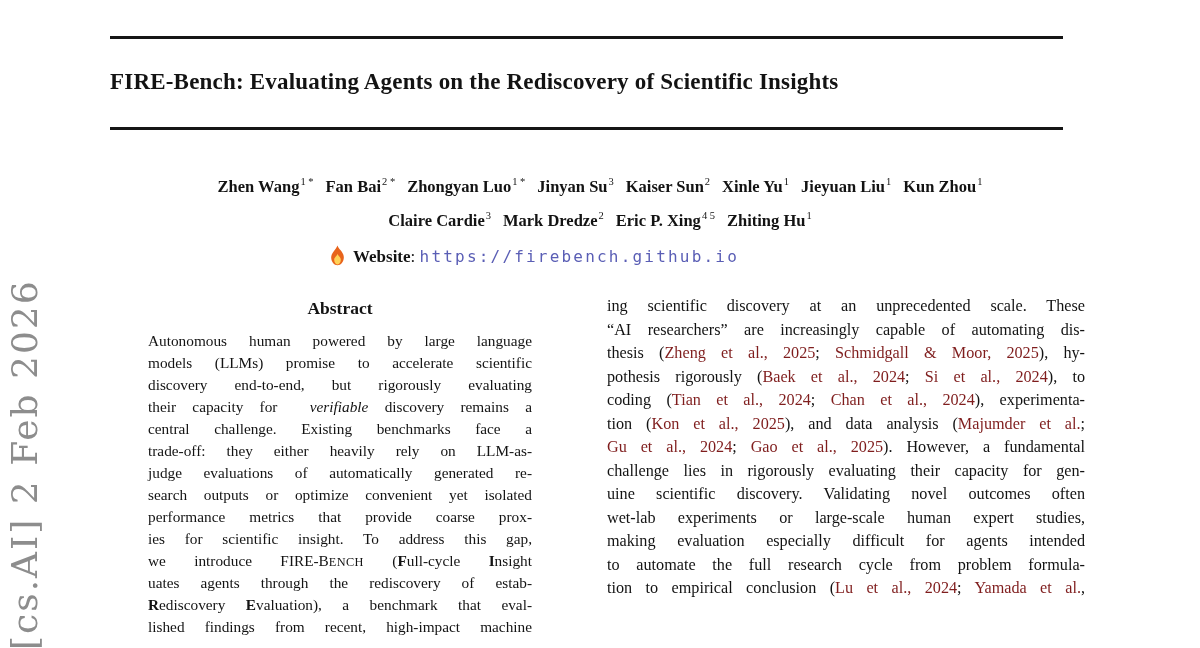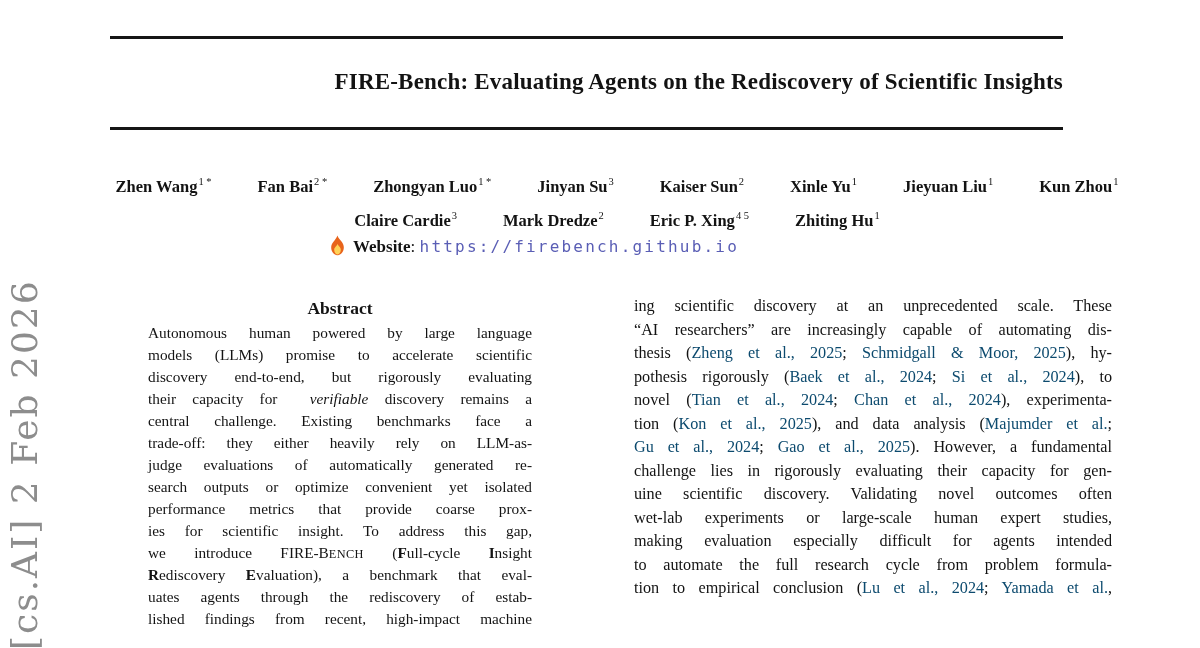--- a/index.html
+++ b/index.html
@@ -5,42 +5,42 @@
   html,body{margin:0;padding:0;background:#ffffff;}
   .page{
     position:relative;width:1200px;height:648px;background:#ffffff;overflow:hidden;
     font-family:"Liberation Serif",serif;color:#131313;
   }
   .rule{position:absolute;left:110px;width:953px;height:2.6px;background:#151515;}
   .rule-top{top:36px;}
   .rule-mid{top:127px;}
   .title{
     position:absolute;left:110px;top:69px;width:953px;margin:0;
-    font-size:23px;font-weight:bold;text-align:right;letter-spacing:0.2px;
+    font-size:23px;font-weight:bold;text-align:left;letter-spacing:0.2px;
   }
   .authors{position:absolute;left:60px;top:167px;width:1080px;text-align:center;
     font-size:16.5px;line-height:29px;}
-  .sg-a{font-weight:bold;margin-left:34px;}
+  .sg-a{font-weight:bold;}
   .sg-s{font-size:10.5px;vertical-align:7px;padding-left:1px;}
   .sg-g{display:inline-block;width:12px;}
-  .website{position:absolute;left:0;top:235px;width:1068px;text-align:center;font-size:17px;}
+  .website{position:absolute;left:0;top:245px;width:1068px;text-align:center;font-size:17px;}
   .flame{display:inline-block;vertical-align:-4px;margin-right:7px;}
   .wlabel{font-weight:bold;}
   .url{font-family:"DejaVu Sans Mono",monospace;font-size:16px;letter-spacing:2.2px;
     color:#5a5eb5;text-decoration:none;}
   .leftcol{position:absolute;left:148px;top:298px;width:384px;}
-  .abs-head{text-align:center;font-weight:bold;font-size:17.5px;margin-bottom:3px;}
+  .abs-head{text-align:center;font-weight:bold;font-size:17.5px;margin-bottom:11px;}
   .abs-body .tline{font-size:15.3px;line-height:22px;height:22px;
     text-align:justify;text-align-last:justify;}
-  .rightcol{position:absolute;left:634px;top:295px;width:478px;}
+  .rightcol{position:absolute;left:607px;top:295px;width:478px;}
   .rightcol .tline{font-size:16.2px;line-height:23.5px;height:23.5px;
     text-align:justify;text-align-last:justify;}
   .sg-i{font-style:italic;margin-left:16px;}
   .sg-b{font-weight:bold;}
-  .sg-c{color:#0c4a6e;margin-top:48px;}
+  .sg-c{color:#7f1d1d;margin-top:48px;}
   .sg-sc{font-size:12.3px;letter-spacing:0.4px;}
   .watermark{
     position:absolute;left:4px;top:650px;transform:rotate(-90deg);transform-origin:0 0;
     font-family:"DejaVu Serif",serif;font-size:36px;letter-spacing:2px;
     color:#8d8d8d;white-space:nowrap;
   }
 </style>
 </head>
 <body>
 
@@ -75,32 +75,32 @@
         <div class="tline"><span class="sg-p">models (LLMs) promise to accelerate scientific</span></div>
         <div class="tline"><span class="sg-p">discovery end-to-end, but rigorously evaluating</span></div>
         <div class="tline"><span class="sg-p">their capacity for </span><span class="sg-i">verifiable</span><span class="sg-p"> discovery remains a</span></div>
         <div class="tline"><span class="sg-p">central challenge.  Existing benchmarks face a</span></div>
         <div class="tline"><span class="sg-p">trade-off:  they either heavily rely on LLM-as-</span></div>
         <div class="tline"><span class="sg-p">judge evaluations of automatically generated re-</span></div>
         <div class="tline"><span class="sg-p">search outputs or optimize convenient yet isolated</span></div>
         <div class="tline"><span class="sg-p">performance metrics that provide coarse prox-</span></div>
         <div class="tline"><span class="sg-p">ies for scientific insight.  To address this gap,</span></div>
         <div class="tline"><span class="sg-p">we introduce FIRE-B</span><span class="sg-sc">ENCH</span><span class="sg-p"> (</span><span class="sg-b">F</span><span class="sg-p">ull-cycle </span><span class="sg-b">I</span><span class="sg-p">nsight</span></div>
+        <div class="tline"><span class="sg-p">uates agents through the rediscovery of estab-</span></div>
         <div class="tline"><span class="sg-b">R</span><span class="sg-p">ediscovery </span><span class="sg-b">E</span><span class="sg-p">valuation), a benchmark that eval-</span></div>
-        <div class="tline"><span class="sg-p">uates agents through the rediscovery of estab-</span></div>
         <div class="tline"><span class="sg-p">lished findings from recent, high-impact machine</span></div>
       </div>
   </div>
 
   <div class="rightcol">
       <div class="tline"><span class="sg-p">ing scientific discovery at an unprecedented scale.  These</span></div>
       <div class="tline"><span class="sg-p">“AI researchers” are increasingly capable of automating dis-</span></div>
       <div class="tline"><span class="sg-p">thesis (</span><span class="sg-c">Zheng et al., 2025</span><span class="sg-p">; </span><span class="sg-c">Schmidgall &amp; Moor, 2025</span><span class="sg-p">), hy-</span></div>
       <div class="tline"><span class="sg-p">pothesis rigorously (</span><span class="sg-c">Baek et al., 2024</span><span class="sg-p">; </span><span class="sg-c">Si et al., 2024</span><span class="sg-p">), to</span></div>
-      <div class="tline"><span class="sg-p">novel (</span><span class="sg-c">Tian et al., 2024</span><span class="sg-p">; </span><span class="sg-c">Chan et al., 2024</span><span class="sg-p">), experimenta-</span></div>
+      <div class="tline"><span class="sg-p">coding (</span><span class="sg-c">Tian et al., 2024</span><span class="sg-p">; </span><span class="sg-c">Chan et al., 2024</span><span class="sg-p">), experimenta-</span></div>
       <div class="tline"><span class="sg-p">tion (</span><span class="sg-c">Kon et al., 2025</span><span class="sg-p">), and data analysis (</span><span class="sg-c">Majumder et al.</span><span class="sg-p">;</span></div>
       <div class="tline"><span class="sg-c">Gu et al., 2024</span><span class="sg-p">; </span><span class="sg-c">Gao et al., 2025</span><span class="sg-p">).  However, a fundamental</span></div>
       <div class="tline"><span class="sg-p">challenge lies in rigorously evaluating their capacity for gen-</span></div>
       <div class="tline"><span class="sg-p">uine scientific discovery.  Validating novel outcomes often</span></div>
       <div class="tline"><span class="sg-p">wet-lab experiments or large-scale human expert studies,</span></div>
       <div class="tline"><span class="sg-p">making evaluation especially difficult for agents intended</span></div>
       <div class="tline"><span class="sg-p">to automate the full research cycle from problem formula-</span></div>
       <div class="tline"><span class="sg-p">tion to empirical conclusion (</span><span class="sg-c">Lu et al., 2024</span><span class="sg-p">; </span><span class="sg-c">Yamada et al.</span><span class="sg-p">,</span></div>
     </div>
 

